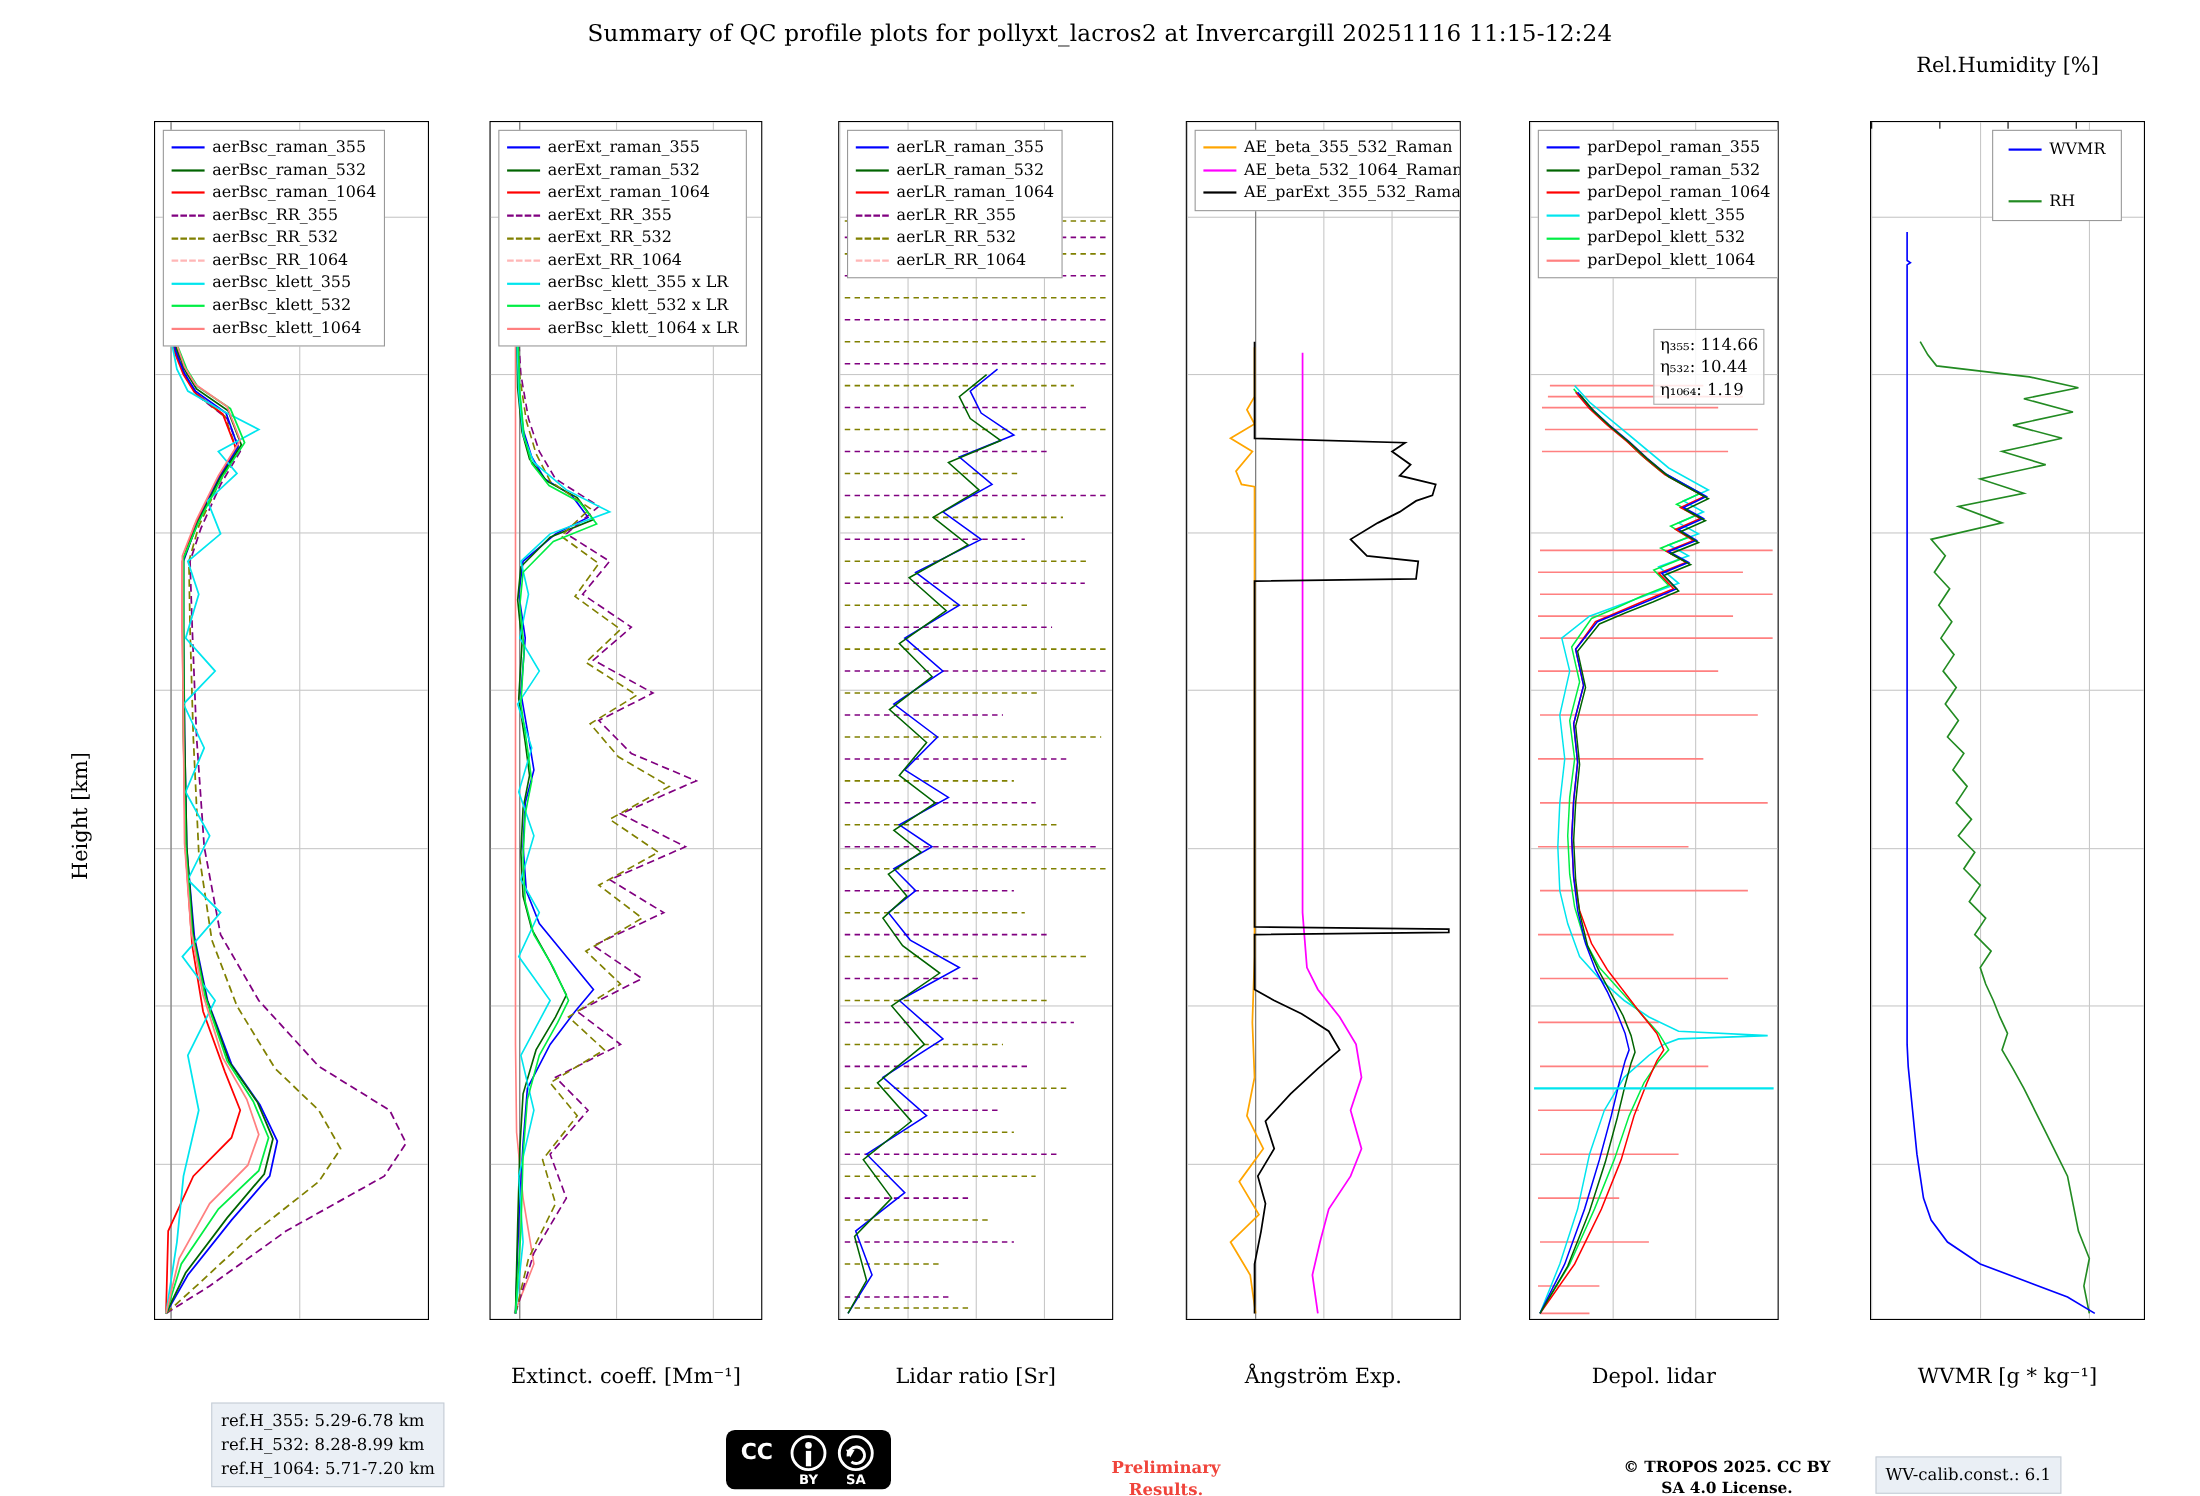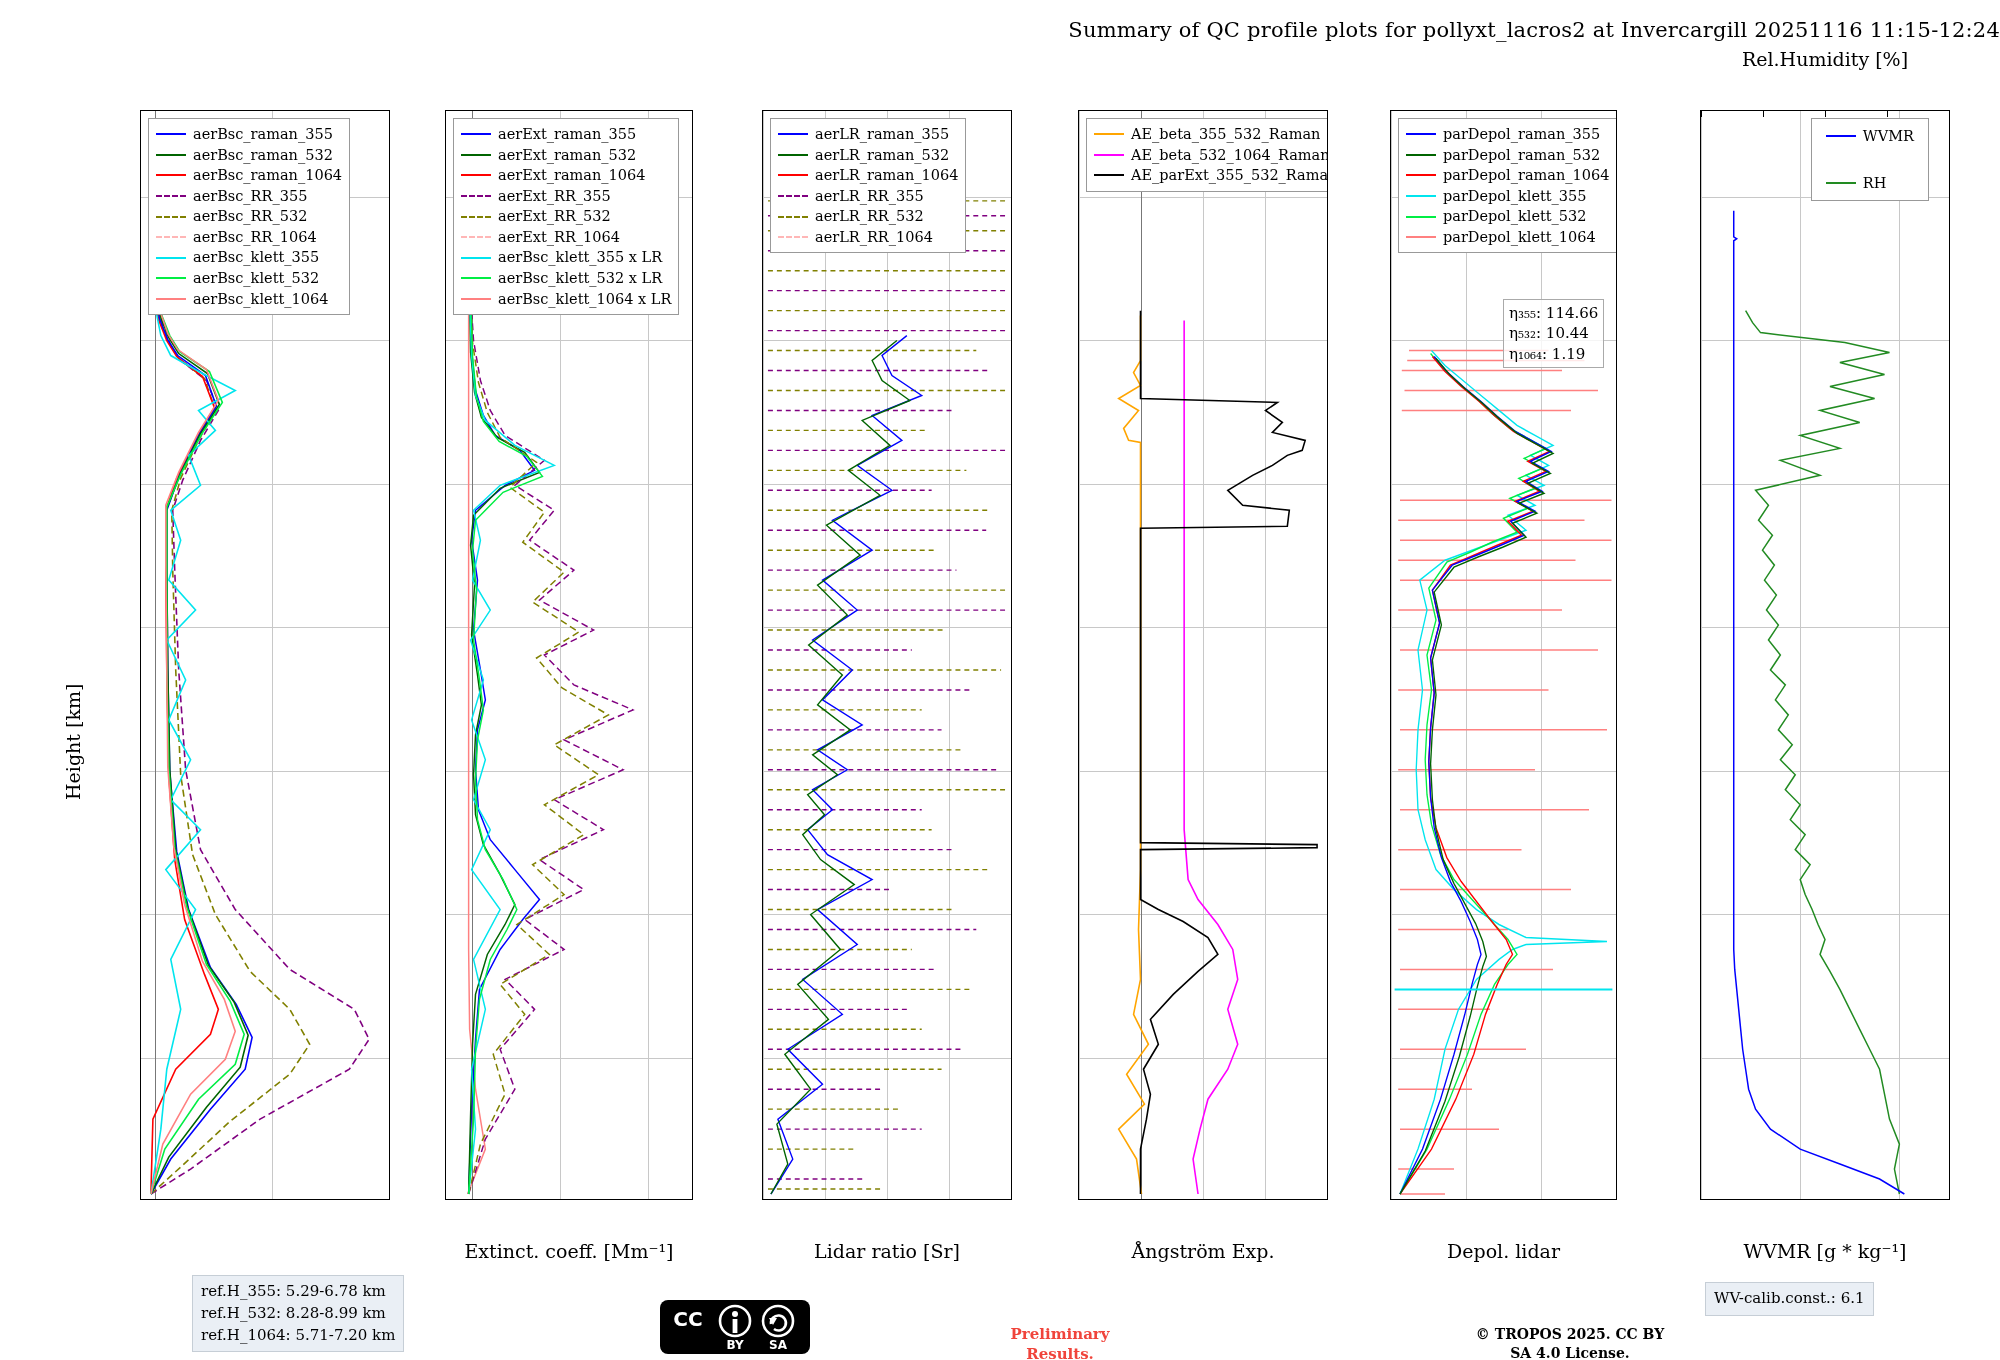--- a/index.html
+++ b/index.html
@@ -4,21 +4,21 @@
 <style>
   html,body{margin:0;padding:0;}
   body{
     width:2000px;height:1360px;background:#ffffff;
     font-family:"DejaVu Serif", serif;
     color:#000;
     position:relative;
     overflow:hidden;
   }
   .title{
-    position:absolute;top:18px;left:0;width:2000px;text-align:right;
+    position:absolute;top:18px;left:0;width:2000px;text-align:center;
     font-size:21px;letter-spacing:.2px;
   }
   
   .panel{position:absolute;top:110px;height:1090px;}
   .plotbox{
     position:absolute;left:0;top:0;right:0;height:1090px;
     border:1px solid #000;background:#fff;box-sizing:border-box;
     overflow:hidden;
   }
   .plotinner{position:absolute;left:0;top:0;width:100%;height:100%;}
@@ -548,21 +548,21 @@
           <span class="lbl">RH</span>
         </div>
     </div>
   </div>
   <div class="xlabel">WVMR [g * kg⁻¹]</div>
 </div>
 
 <div class="footnote" style="left:192px;top:1275px;">ref.H_355: 5.29-6.78 km
 ref.H_532: 8.28-8.99 km
 ref.H_1064: 5.71-7.20 km</div>
-<div class="footnote" style="left:1705px;top:1282px;">WV-calib.const.: 6.1</div>
+<div class="footnote" style="left:1705px;top:1324px;">WV-calib.const.: 6.1</div>
 <div class="prelim" style="left:1000px;top:1325px;width:120px;">Preliminary
 Results.</div>
 <div class="tropos" style="left:1475px;top:1325px;width:190px;">© TROPOS 2025.
 CC BY SA 4.0 License.</div>
 
 <div class="cc" style="left:660px;top:1300px;">
   <svg width="150" height="54" viewBox="0 0 150 54">
     <rect x="0" y="0" width="150" height="54" rx="8" fill="#000"></rect>
     <text x="28" y="26" font-family="DejaVu Sans, sans-serif" font-size="20" font-weight="bold" fill="#fff" text-anchor="middle">CC</text>
     <circle cx="75" cy="21" r="15" fill="none" stroke="#fff" stroke-width="2.6"></circle>

